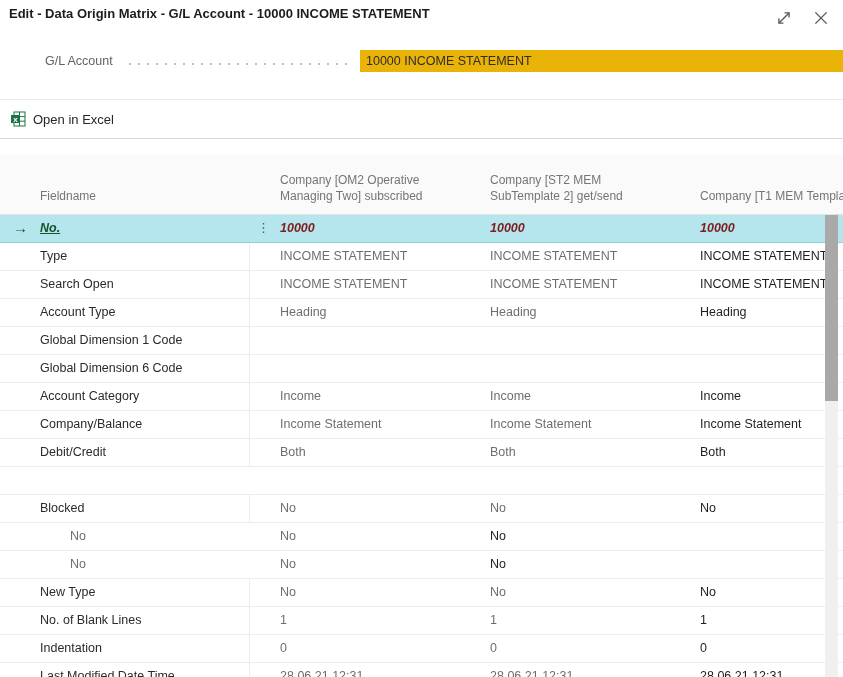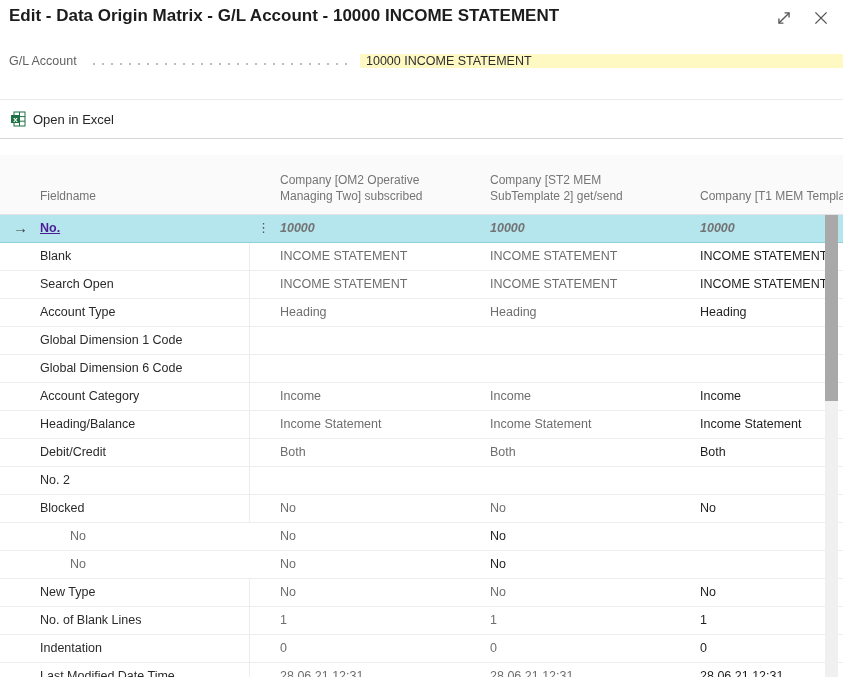--- a/index.html
+++ b/index.html
@@ -1,29 +1,29 @@
 <!DOCTYPE html>
 <html><head>
 <meta charset="utf-8">
 <style>
   html,body{margin:0;padding:0;background:#fff;}
   #window{position:relative;width:843px;height:677px;background:#fff;overflow:hidden;
           font-family:"Liberation Sans",sans-serif;color:#252525;}
 
   
-  .title{position:absolute;left:9px;top:6px;font-size:17px;font-weight:600;color:#1c1c1c;}
+  .title{position:absolute;left:9px;top:6px;font-size:13px;font-weight:600;color:#1c1c1c;}
   .winbtns{position:absolute;top:9px;right:13px;display:flex;gap:19px;}
   .winbtn{width:18px;height:18px;cursor:pointer;display:block;}
 
   
   .fieldrow{position:absolute;top:50px;left:9px;width:834px;height:22px;display:flex;align-items:center;}
-  .fieldlabel{font-size:12.5px;color:#626262;flex:0 0 78px;}
+  .fieldlabel{font-size:12.5px;color:#626262;flex:0 0 78px;margin-left:36px;}
   .leader{flex:1;height:2px;margin:6px 8px 0 6px;
           background:repeating-linear-gradient(to right,#bdbdbd 0,#bdbdbd 2px,transparent 2px,transparent 9px);}
-  .fieldinput{flex:0 0 483px;height:14px;background:#fef9c3;border:none;outline:none;
+  .fieldinput{flex:0 0 483px;height:22px;background:#eab308;border:none;outline:none;
               font-family:"Liberation Sans",sans-serif;font-size:12.5px;color:#2d2d2d;
               padding:2px 6px;box-sizing:border-box;}
 
   
   .div1{position:absolute;top:99px;left:0;width:843px;border-top:1px solid #eaeaea;}
   .toolbar{position:absolute;top:100px;left:0;width:843px;height:38px;display:flex;align-items:center;
            padding-left:10px;box-sizing:border-box;}
   .excelbtn{display:flex;align-items:center;gap:7px;font-size:13px;color:#262626;cursor:pointer;}
   .div2{position:absolute;top:138px;left:0;width:843px;border-top:1px solid #d8d8d8;}
 
@@ -46,22 +46,22 @@
              color:#2a2a2a;overflow:hidden;white-space:nowrap;}
   .valcell{flex:0 0 210px;box-sizing:border-box;padding-left:30px;line-height:27px;position:relative;
            overflow:hidden;white-space:nowrap;}
   .valcell.col0 ,.valcell.col1{color:#6e6e6e;}
   .valcell.col2{color:#1f1f1f;}
   .row-menu{position:absolute;left:7px;top:0;line-height:26px;color:#5a5a5a;font-size:13px;
             font-family:"DejaVu Sans",sans-serif;cursor:pointer;}
 
   .trow.sel{background:#b5e6ee;border-bottom:1px solid #8fd0dd;}
   .trow.sel .fieldcell{border-right-color:transparent;}
-  .trow.sel .fieldcell .celltext{color:#4c1d95;font-weight:700;text-decoration:underline;}
-  .trow.sel .valcell .celltext{color:#737373;font-weight:700;font-style:italic;}
+  .trow.sel .fieldcell .celltext{color:#14532d;font-weight:700;font-style:italic;text-decoration:underline;}
+  .trow.sel .valcell .celltext{color:#7f1d1d;font-weight:700;font-style:italic;}
 
   
   .vtrack{position:absolute;top:60px;right:5px;width:13px;bottom:0;background:#f0f0f0;}
   .vthumb{position:absolute;top:0;left:0;width:13px;height:186px;background:#a9a9a9;}
 </style>
 </head>
 <body>
 
 <div id="window">
 
@@ -116,21 +116,21 @@
           <div class="gutter">
             <span class="row-arrow">→</span>
           </div>
           <div class="fieldcell"><span class="celltext">No.</span></div>
           <div class="valcell col0"><span class="row-menu">⋮</span><span class="celltext">10000</span></div>
           <div class="valcell col1"><span class="celltext">10000</span></div>
           <div class="valcell col2"><span class="celltext">10000</span></div>
         </div>
         <div class="trow">
           <div class="gutter"></div>
-          <div class="fieldcell"><span class="celltext">Blank</span></div>
+          <div class="fieldcell"><span class="celltext">Type</span></div>
           <div class="valcell col0"><span class="celltext">INCOME STATEMENT</span></div>
           <div class="valcell col1"><span class="celltext">INCOME STATEMENT</span></div>
           <div class="valcell col2"><span class="celltext">INCOME STATEMENT</span></div>
         </div>
         <div class="trow">
           <div class="gutter"></div>
           <div class="fieldcell"><span class="celltext">Search Open</span></div>
           <div class="valcell col0"><span class="celltext">INCOME STATEMENT</span></div>
           <div class="valcell col1"><span class="celltext">INCOME STATEMENT</span></div>
           <div class="valcell col2"><span class="celltext">INCOME STATEMENT</span></div>
@@ -158,35 +158,34 @@
         </div>
         <div class="trow">
           <div class="gutter"></div>
           <div class="fieldcell"><span class="celltext">Account Category</span></div>
           <div class="valcell col0"><span class="celltext">Income</span></div>
           <div class="valcell col1"><span class="celltext">Income</span></div>
           <div class="valcell col2"><span class="celltext">Income</span></div>
         </div>
         <div class="trow">
           <div class="gutter"></div>
-          <div class="fieldcell"><span class="celltext">Heading/Balance</span></div>
+          <div class="fieldcell"><span class="celltext">Company/Balance</span></div>
           <div class="valcell col0"><span class="celltext">Income Statement</span></div>
           <div class="valcell col1"><span class="celltext">Income Statement</span></div>
           <div class="valcell col2"><span class="celltext">Income Statement</span></div>
         </div>
         <div class="trow">
           <div class="gutter"></div>
           <div class="fieldcell"><span class="celltext">Debit/Credit</span></div>
           <div class="valcell col0"><span class="celltext">Both</span></div>
           <div class="valcell col1"><span class="celltext">Both</span></div>
           <div class="valcell col2"><span class="celltext">Both</span></div>
         </div>
         <div class="trow">
           <div class="gutter"></div>
-          <div class="fieldcell"><span class="celltext">No. 2</span></div>
           <div class="valcell col0"><span class="celltext"></span></div>
           <div class="valcell col1"><span class="celltext"></span></div>
           <div class="valcell col2"><span class="celltext"></span></div>
         </div>
         <div class="trow">
           <div class="gutter"></div>
           <div class="fieldcell"><span class="celltext">Blocked</span></div>
           <div class="valcell col0"><span class="celltext">No</span></div>
           <div class="valcell col1"><span class="celltext">No</span></div>
           <div class="valcell col2"><span class="celltext">No</span></div>

